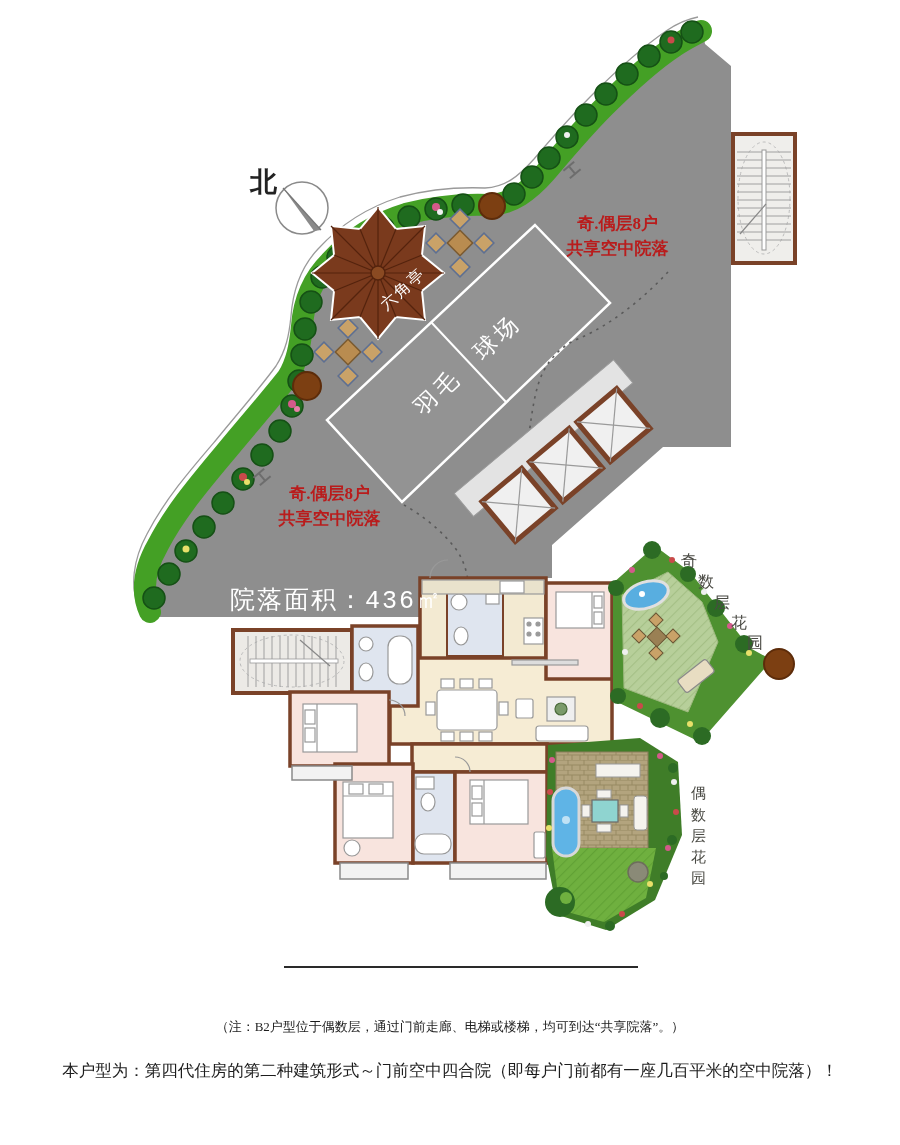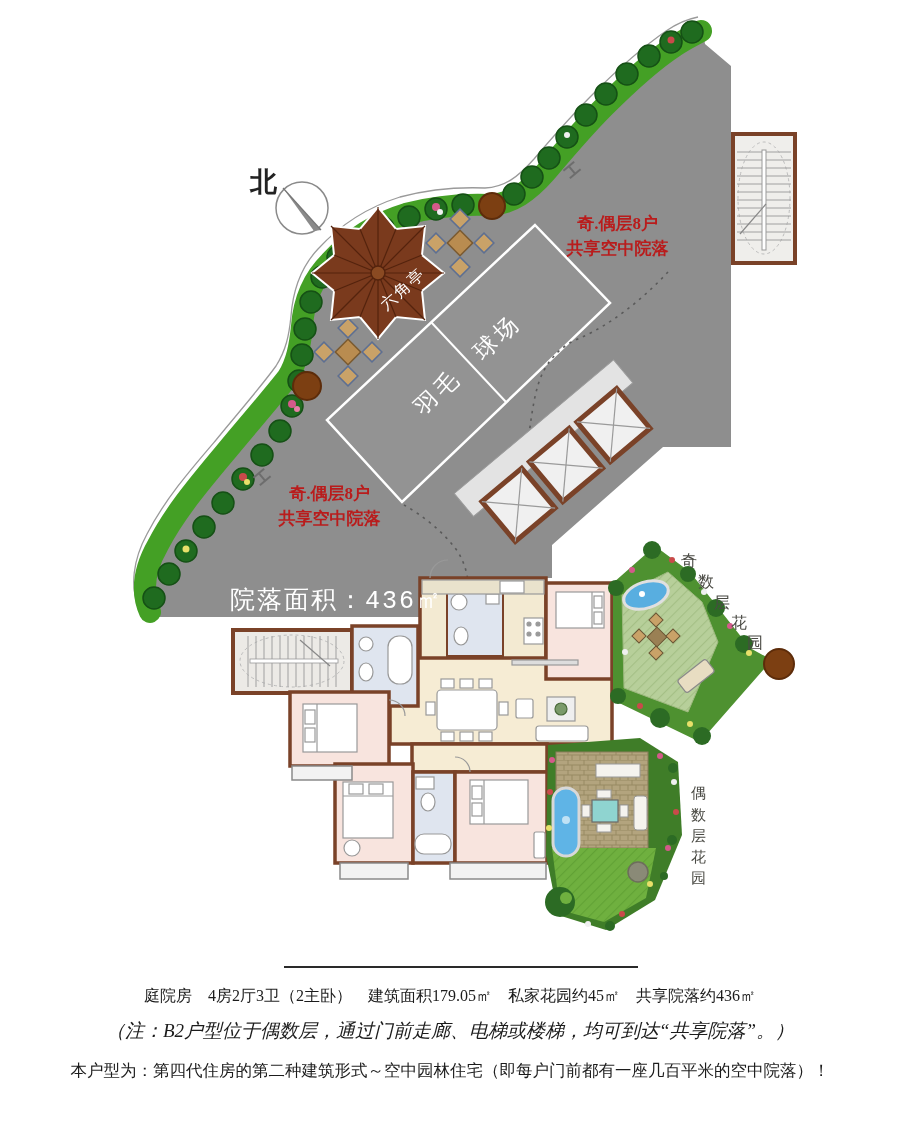--- a/index.html
+++ b/index.html
@@ -414,16 +414,15 @@
   <span class="gchar" style="left:747px;top:633px;">园</span>
 
   <span class="gchar" style="left:691px;top:784px;font-size:15px;">偶</span>
   <span class="gchar" style="left:691px;top:806px;font-size:15px;">数</span>
   <span class="gchar" style="left:691px;top:827px;font-size:15px;">层</span>
   <span class="gchar" style="left:691px;top:848px;font-size:15px;">花</span>
   <span class="gchar" style="left:691px;top:869px;font-size:15px;">园</span>
 
   <div class="title-underline" style="left:284px;top:966px;width:354px;"></div>
 
-  <div class="bottom-text" style="top:986px;font-size:16px;">庭院房　4房2厅3卫（2主卧）　建筑面积179.05㎡　私家花园约45㎡　共享院落约436㎡</div>
-  <div class="bottom-text" style="top:1018px;font-size:19px;font-style:italic;">（注：B2户型位于偶数层，通过门前走廊、电梯或楼梯，均可到达“共享院落”。）</div>
-  <div class="bottom-text" style="top:1060px;font-size:16.5px;">本户型为：第四代住房的第二种建筑形式～空中园林住宅（即每户门前都有一座几百平米的空中院落）！</div>
+  <div class="bottom-text" style="top:1018px;font-size:13px;">（注：B2户型位于偶数层，通过门前走廊、电梯或楼梯，均可到达“共享院落”。）</div>
+  <div class="bottom-text" style="top:1060px;font-size:16.5px;">本户型为：第四代住房的第二种建筑形式～门前空中四合院（即每户门前都有一座几百平米的空中院落）！</div>
 </div>
 
 </body></html>

